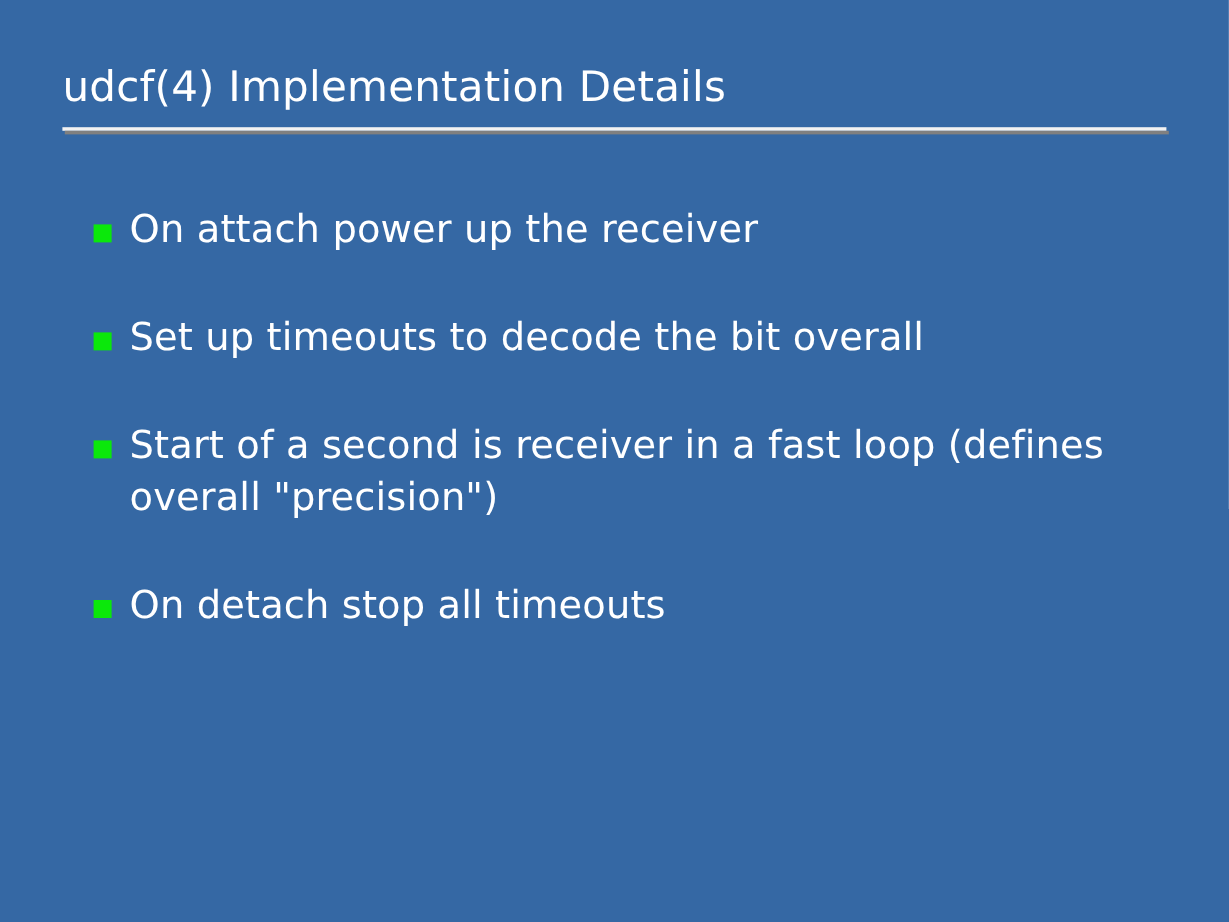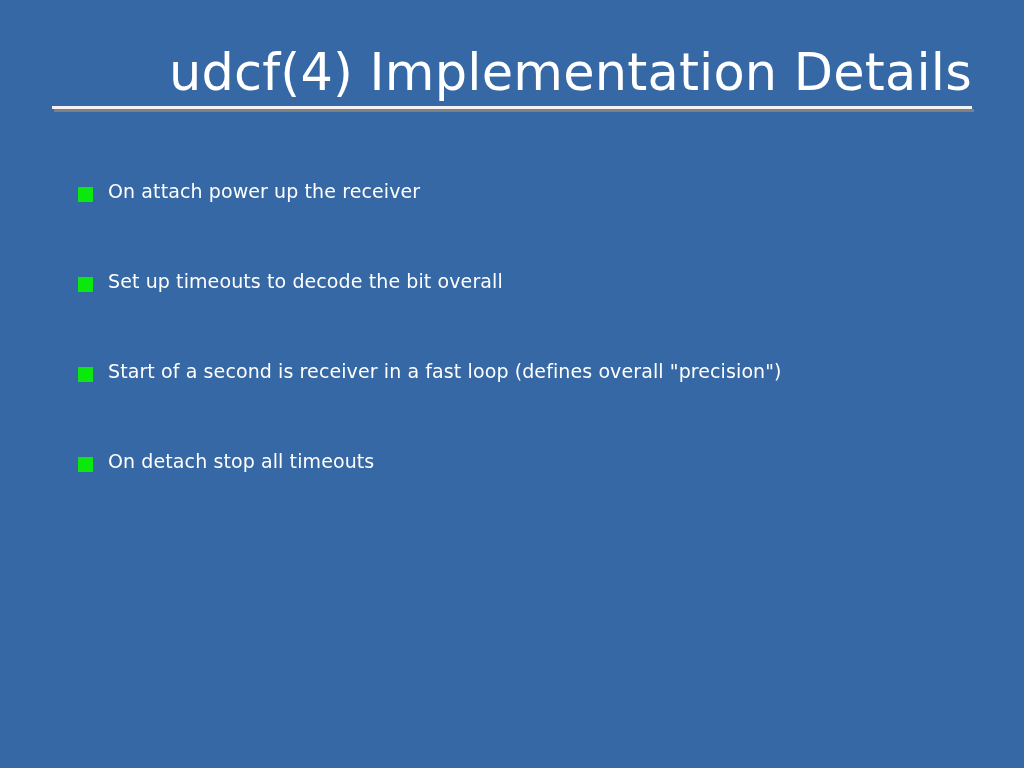--- a/index.html
+++ b/index.html
@@ -26,25 +26,25 @@
   
   .title-block {
     position: absolute;
     left: 52px;
     top: 48px;
     width: 920px;
   }
 
   .slide-title {
     margin: 0;
-    font-size: 51px;
+    font-size: 35px;
     line-height: 50px;
     font-weight: normal;
     color: #ffffff;
-    text-align: right;
+    text-align: left;
     letter-spacing: 0.2px;
     white-space: nowrap;
   }
 
   
   .title-rule {
     margin-top: 8px;
     width: 920px;
     height: 5px;
     position: relative;
@@ -75,21 +75,21 @@
     list-style: none;
     margin: 0;
     padding: 0;
   }
 
   .bullet-item {
     position: relative;
     padding-left: 30px;
     margin-bottom: 47px;
     color: #ffffff;
-    font-size: 19px;
+    font-size: 32px;
     line-height: 43px;
     letter-spacing: 0.1px;
   }
   .bullet-item:last-child {
     margin-bottom: 0;
   }
 
   .bullet-marker {
     position: absolute;
     left: 0;

